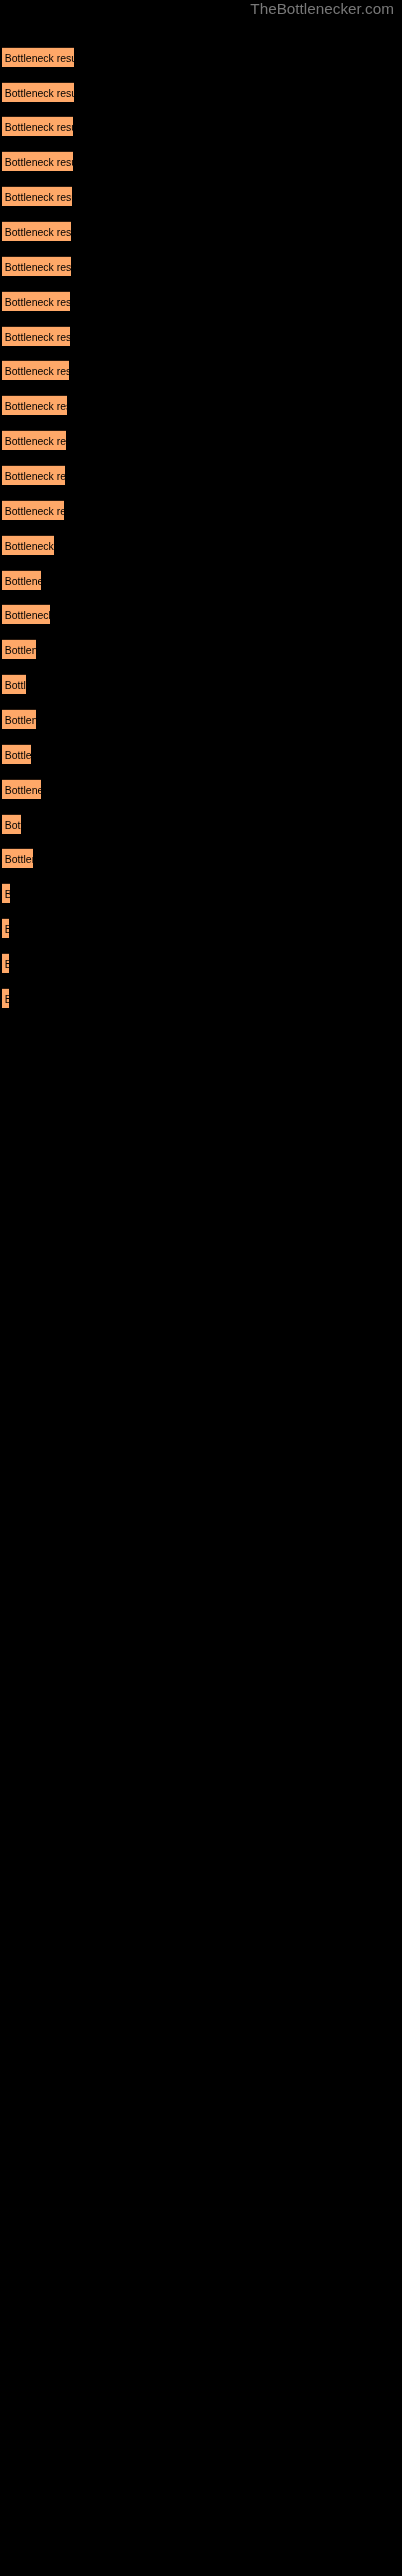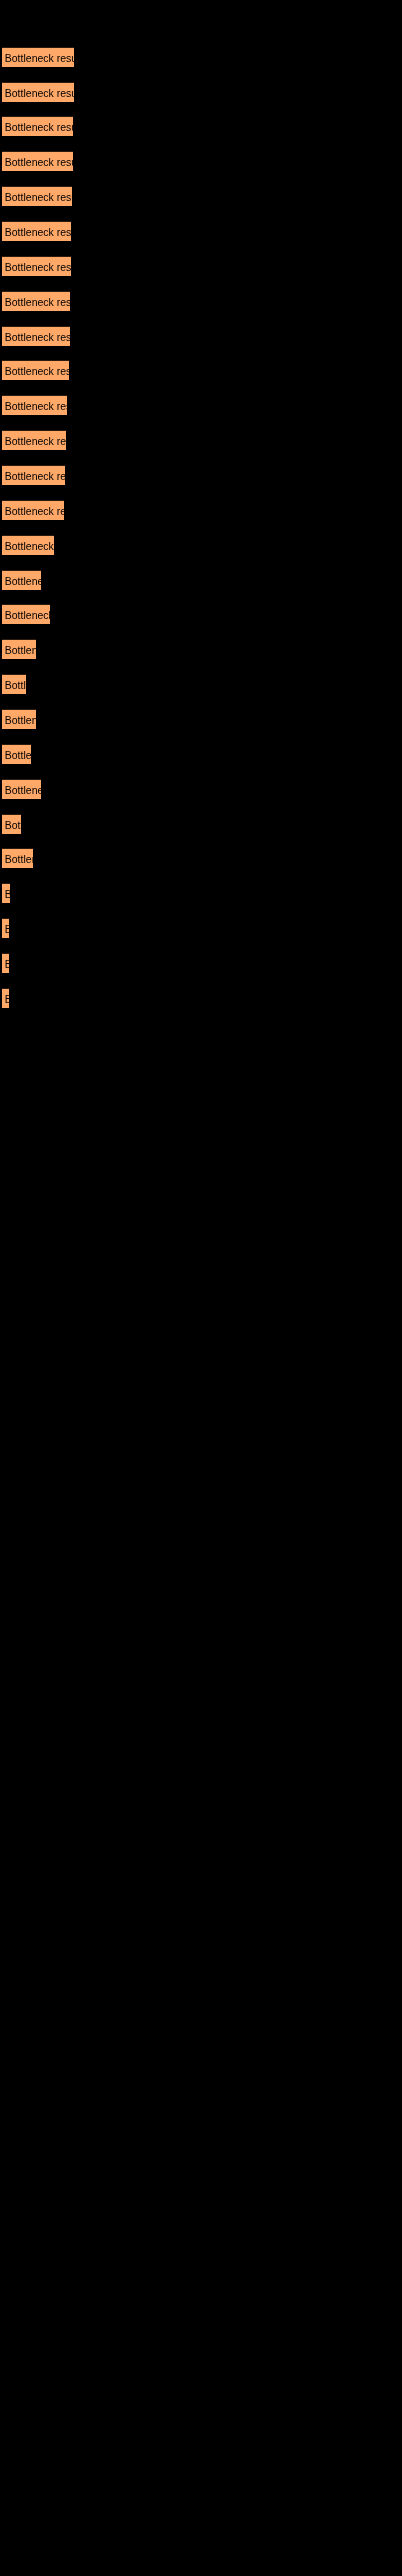--- a/index.html
+++ b/index.html
@@ -56,20 +56,21 @@
     font-size: 10.5px;
     line-height: 17px;
     white-space: nowrap;
   }
 </style>
 </head>
 <body>
 
 <div id="page">
 
+  <div id="site-title">TheBottlenecker.com</div>
 
   <div id="bars">
       <div class="bar" style="top: 47px; width: 72px; height: 20px; background: rgb(255, 168, 104); border-top-color: rgb(43, 26, 14);">
         <span class="bar-label" style="color: rgb(0, 0, 0);">Bottleneck result</span>
       </div>
       <div class="bar" style="top: 82px; width: 72px; height: 20px; background: rgb(255, 168, 104); border-top-color: rgb(43, 26, 14);">
         <span class="bar-label" style="color: rgb(0, 0, 0);">Bottleneck result</span>
       </div>
       <div class="bar" style="top: 116px; width: 71px; height: 20px; background: rgb(255, 168, 104); border-top-color: rgb(43, 26, 14);">
         <span class="bar-label" style="color: rgb(0, 0, 0);">Bottleneck result</span>

